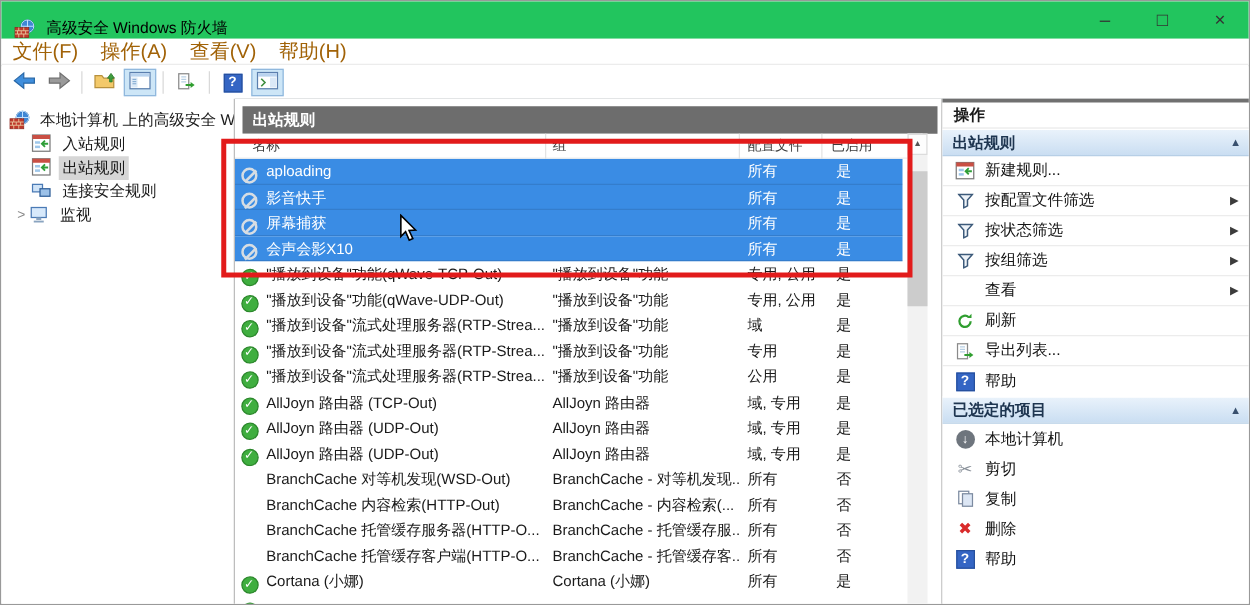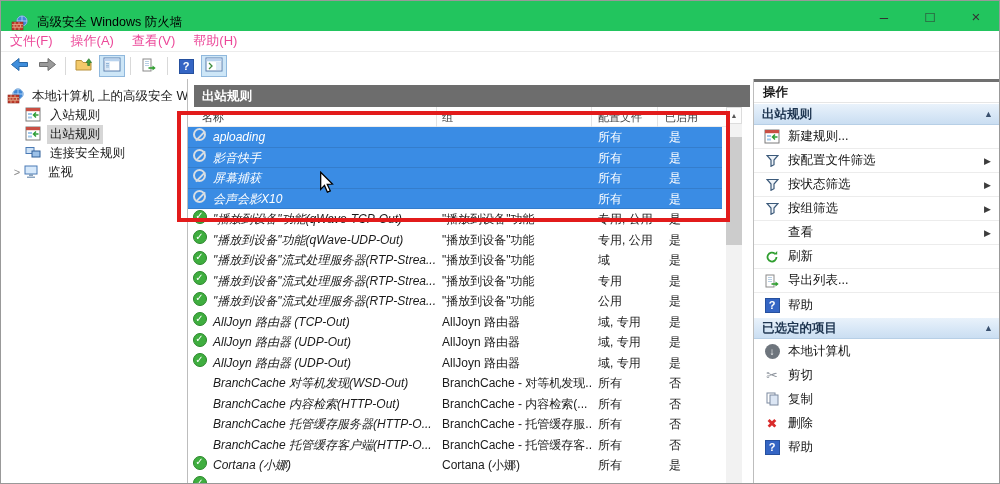--- a/index.html
+++ b/index.html
@@ -9,21 +9,21 @@
 
   
   #titlebar { position:absolute; left:0; top:0; right:0; height:30px; background:#22c55e; display:flex; align-items:flex-end; }
   #title-icon { margin-left:10px; width:18px; height:16px; }
   #title-text { margin-left:8px; font-size:12.5px; color:#000; }
   #win-controls { position:absolute; right:0; top:0; height:30px; display:flex; }
   .win-btn { width:46px; height:30px; display:flex; align-items:center; justify-content:center; color:#333; font-size:15px; cursor:default; }
 
   
   #menubar { position:absolute; left:0; top:30px; right:0; height:21px; background:#fff; display:flex; align-items:center; border-bottom:1px solid #ececec; }
-  .menu-item { padding:2px 9px; font-size:13px; color:#ec4899; }
+  .menu-item { padding:2px 9px; font-size:16px; color:#a16207; }
 
   
   #toolbar { position:absolute; left:0; top:52px; right:0; height:26px; background:#fff; display:flex; align-items:center; padding-left:4px; }
   .tb-btn { width:26px; height:22px; display:flex; align-items:center; justify-content:center; margin:0 1px; border:1px solid transparent; }
   .tb-btn.active { background:#cde6f7; border:1px solid #90b8dd; }
   .tb-sep { width:1px; height:18px; background:#d9d9d9; margin:0 4px; }
 
   
   #content { position:absolute; left:0; top:78px; width:1000px; height:406px; }
   #top-strip { position:absolute; left:187px; top:0; right:0; height:3px; background:#6e757c; }
@@ -40,21 +40,21 @@
 
   
   #listpanel { position:absolute; left:187px; top:0; width:566px; height:406px; background:#fff; border-right:1px solid #bdbdbd; }
   #list-title-bar { position:absolute; left:6px; top:6px; right:3px; height:22px; background:#6d6d6d; color:#fff; font-weight:bold; font-size:12.5px; line-height:22px; padding-left:8px; }
   #col-header { position:absolute; left:0; top:28px; height:20px; width:550px; display:flex; background:#fff; border-bottom:1px solid #ededed; }
   .col-cell { height:20px; line-height:20px; font-size:11px; color:#3c3c3c; border-right:1px solid #e3e3e3; overflow:hidden; white-space:nowrap; }
   #rows { position:absolute; left:0; top:48px; width:550px; bottom:0; overflow:hidden; }
   .lrow { display:flex; height:20.5px; width:534px; }
   .lrow .cell { height:20.5px; line-height:20.5px; overflow:hidden; white-space:nowrap; font-size:12px; }
   .lrow.selected { background:var(--sel,#3a8ce4); color:#fff; border-bottom:1px solid rgba(0,0,0,0.10); }
-  .c0 { width:249px; display:flex; align-items:flex-start;font-style:italic; }
+  .c0 { width:249px; display:flex; align-items:flex-end; }
   .c1 { width:155px; padding-left:5px; }
   .c2 { width:66px; padding-left:6px; }
   .c3 { width:64px; padding-left:11px; }
   .row-ic { width:15px; height:15px; margin:0 6px 0 4px; flex:0 0 auto; display:flex; align-items:center; justify-content:center; }
 
   .ic-allowed { width:14px; height:14px; border-radius:50%; background:#3fae3f; border:1px solid #2b872b; color:#fff; font-size:10px; font-weight:bold; display:flex; align-items:center; justify-content:center; }
   .ic-blocked { position:relative; width:13px; height:13px; border-radius:50%; border:2px solid #d7dde3; display:block; }
   .ic-blocked::after { content:""; position:absolute; left:-1px; top:4.5px; width:13px; height:2px; background:#d7dde3; transform:rotate(-45deg); }
   .lrow:not(.selected) .ic-blocked { border-color:#9aa2ab; }
   .lrow:not(.selected) .ic-blocked::after { background:#9aa2ab; }

